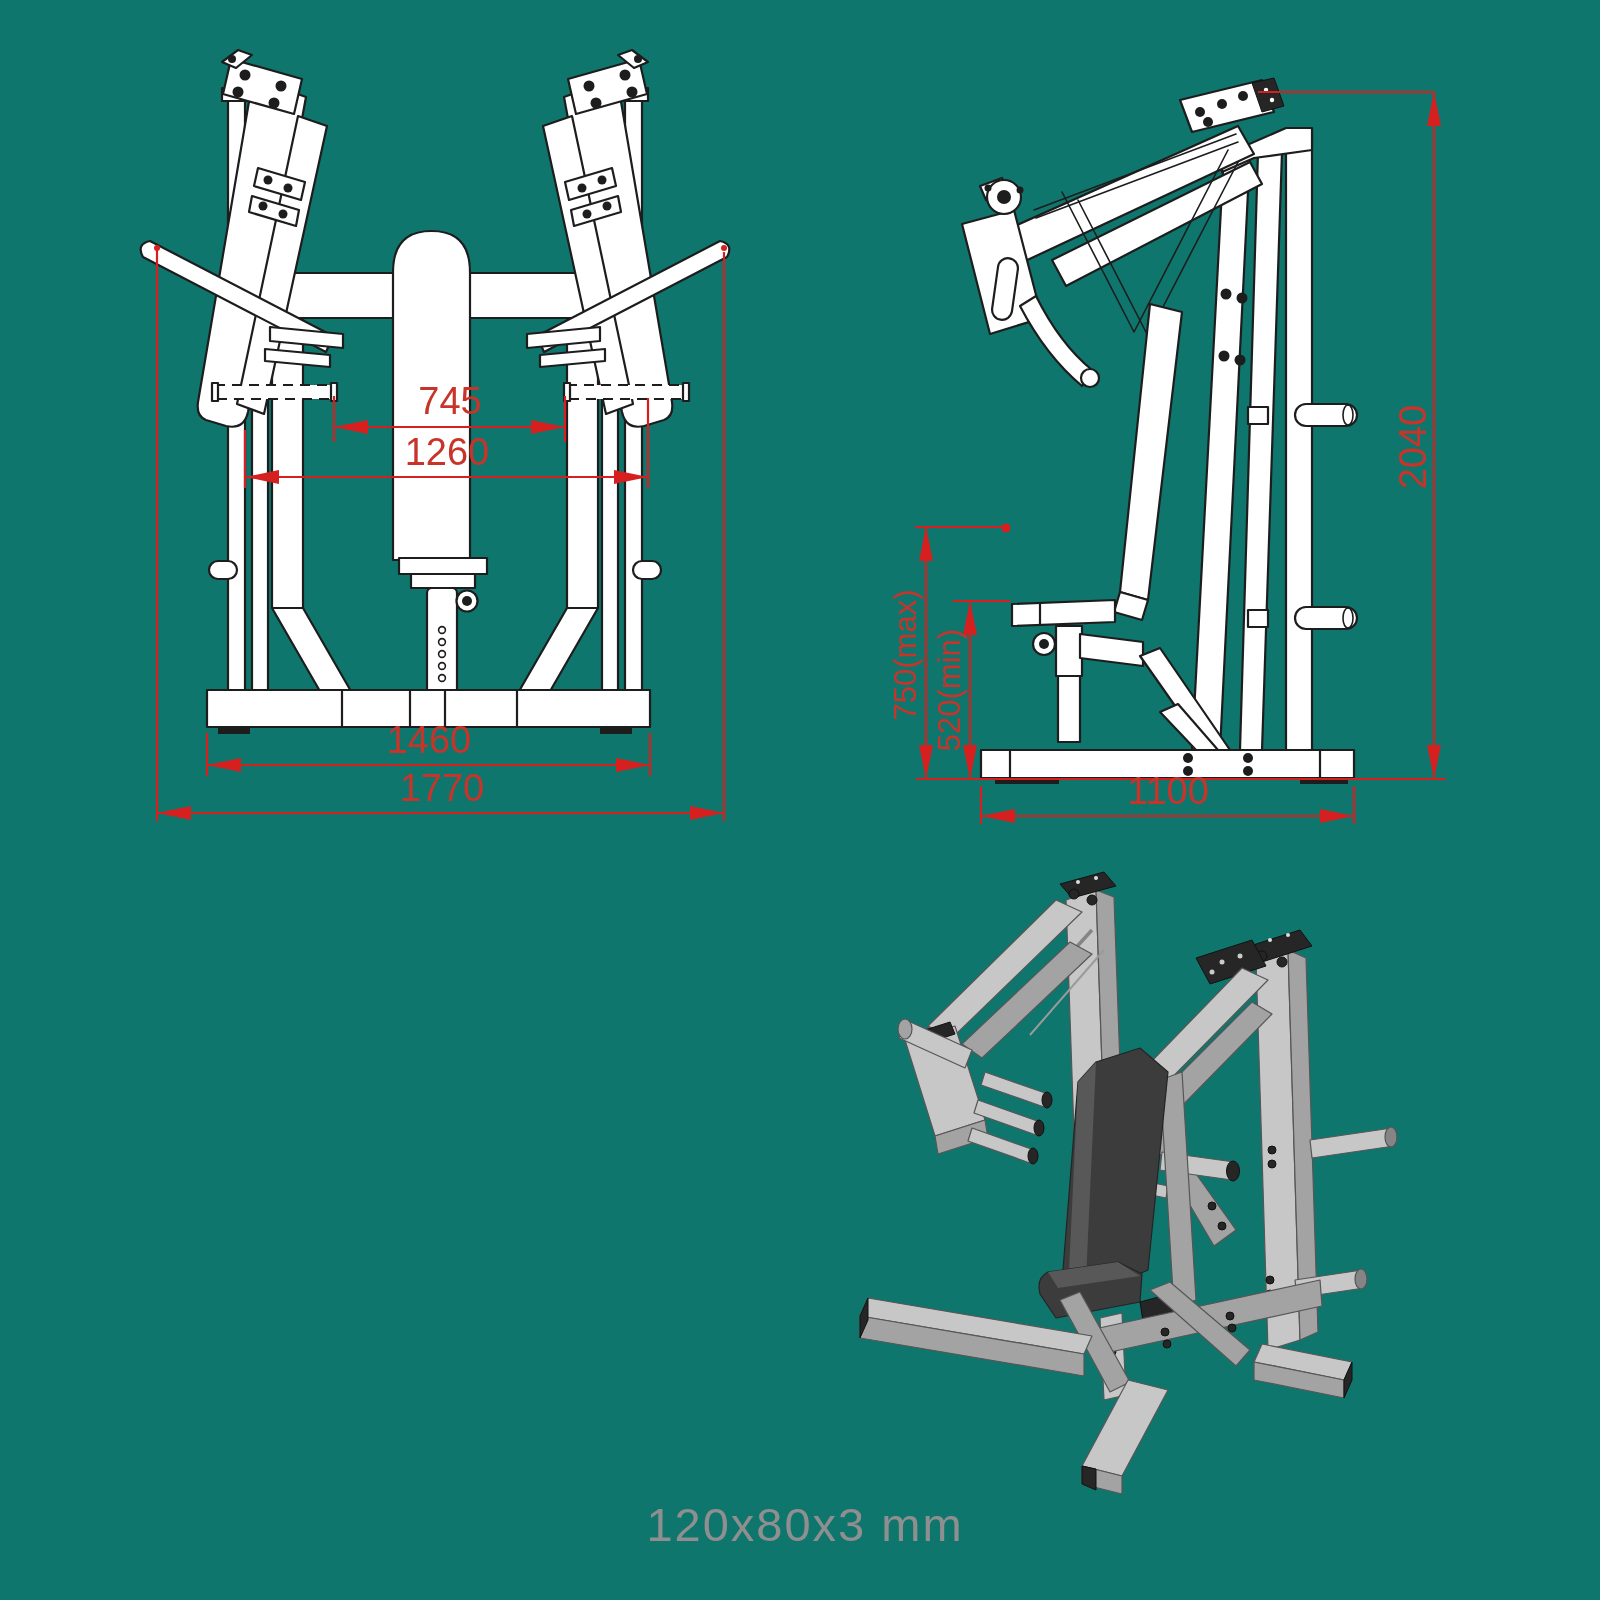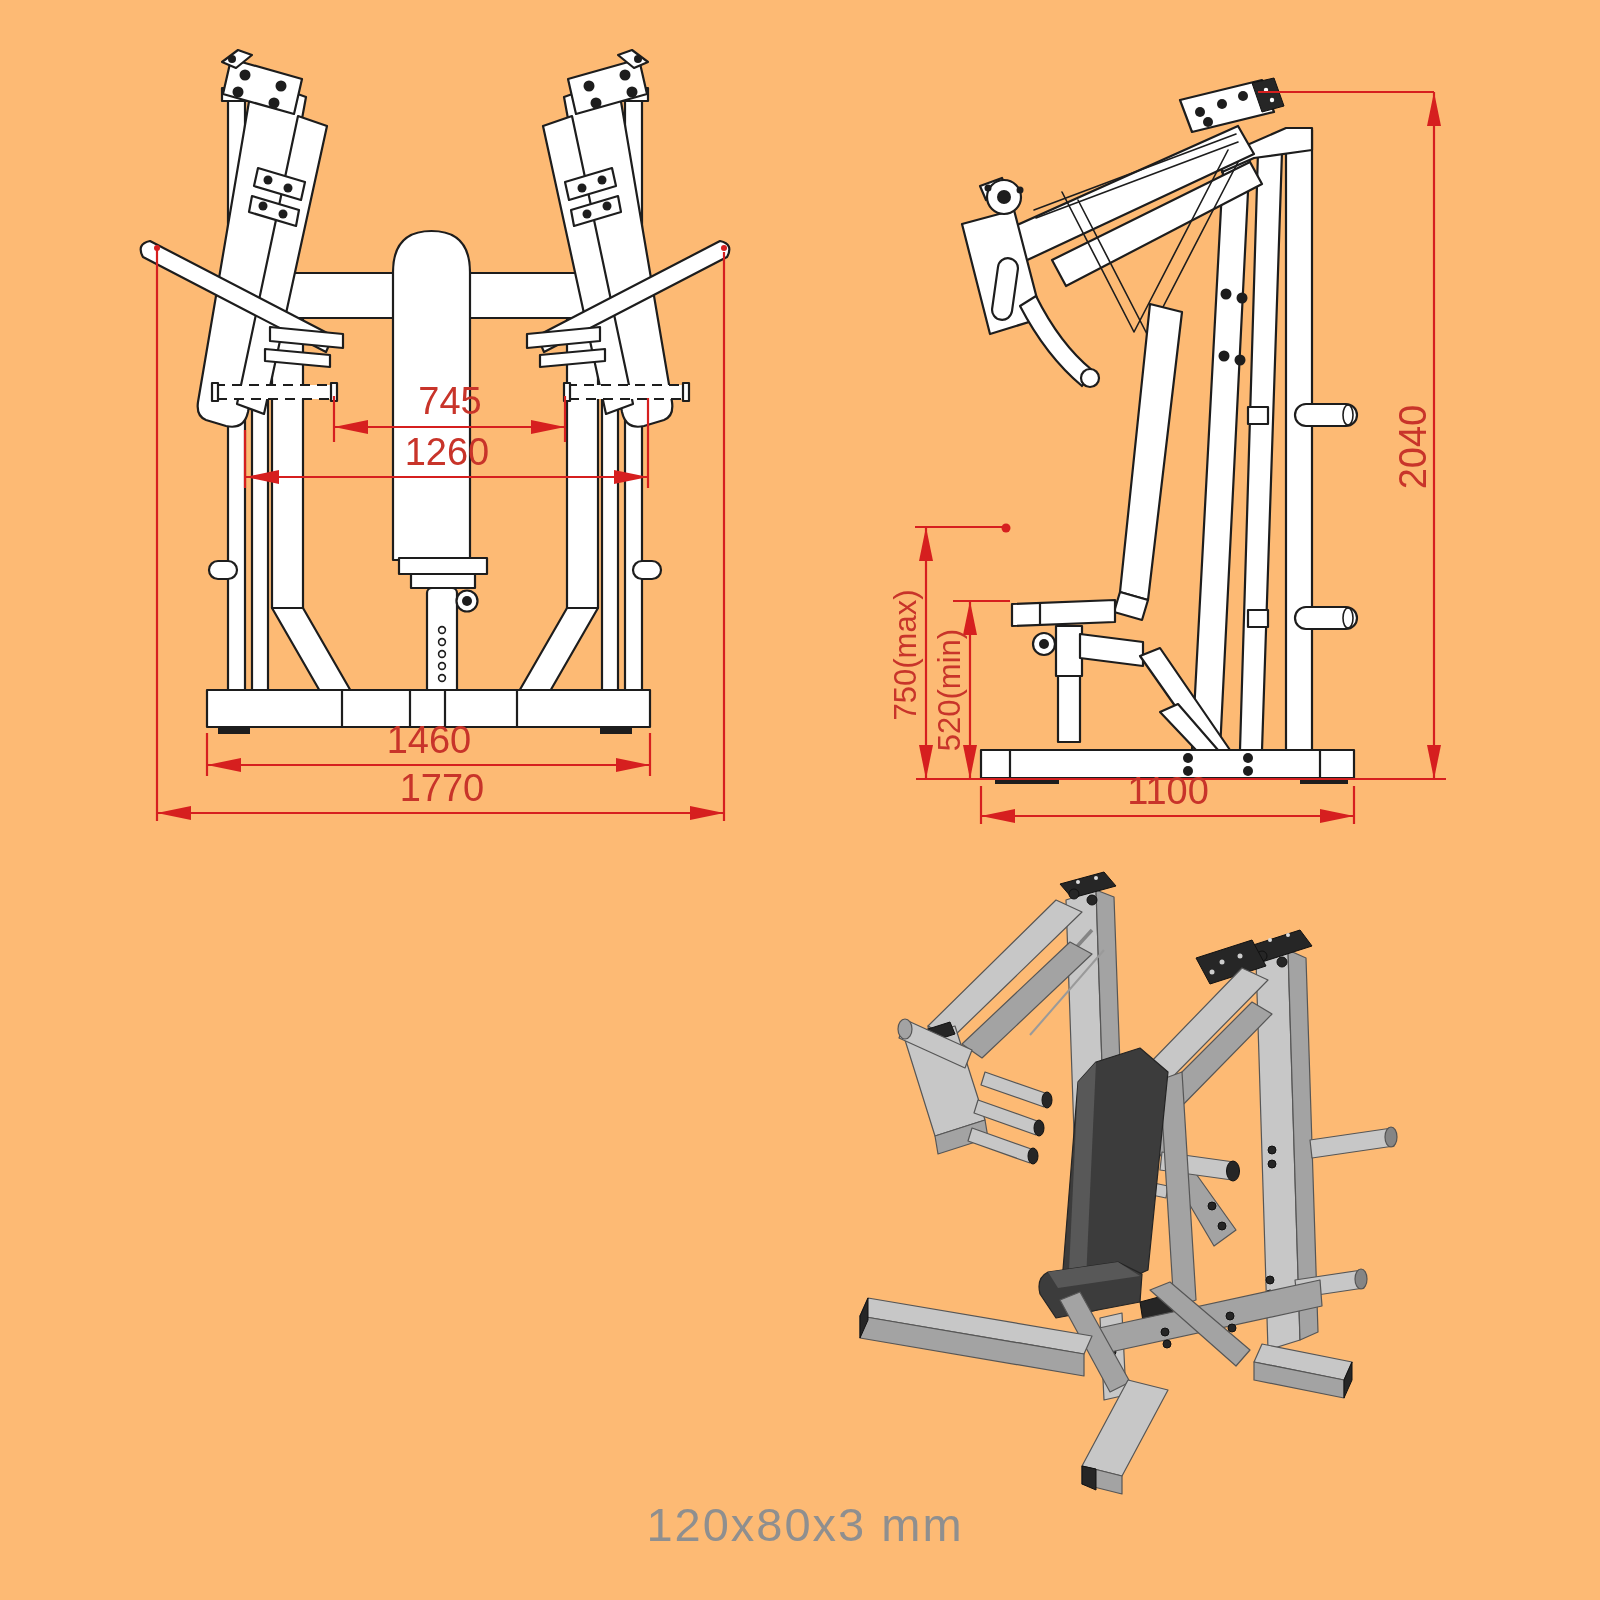--- a/index.html
+++ b/index.html
@@ -1,16 +1,16 @@
 <!DOCTYPE html>
 <html><head>
 <meta charset="utf-8">
 <style>
   html,body{margin:0;padding:0;background:#fff}
-  .page{width:1600px;height:1600px;background:#fdba74;position:relative;overflow:hidden}
+  .page{width:1600px;height:1600px;background:#0f766e;position:relative;overflow:hidden}
   svg{display:block}
   
   .k  {stroke:#1d1d1d;stroke-width:2.2;fill:none;stroke-linejoin:round;stroke-linecap:round}
   .kf {stroke:#1d1d1d;stroke-width:2.2;fill:#ffffff;stroke-linejoin:round}
   .kt {stroke:#1d1d1d;stroke-width:1.6;fill:none;stroke-linecap:round}
   .bk {fill:#1d1d1d;stroke:none}
   .dash{stroke:#1d1d1d;stroke-width:2.2;fill:#ffffff;stroke-dasharray:10 7}
   
   .r  {stroke:#d61f1f;stroke-width:2.2;fill:none;stroke-linecap:butt}
   .rf {fill:#d61f1f;stroke:none}

